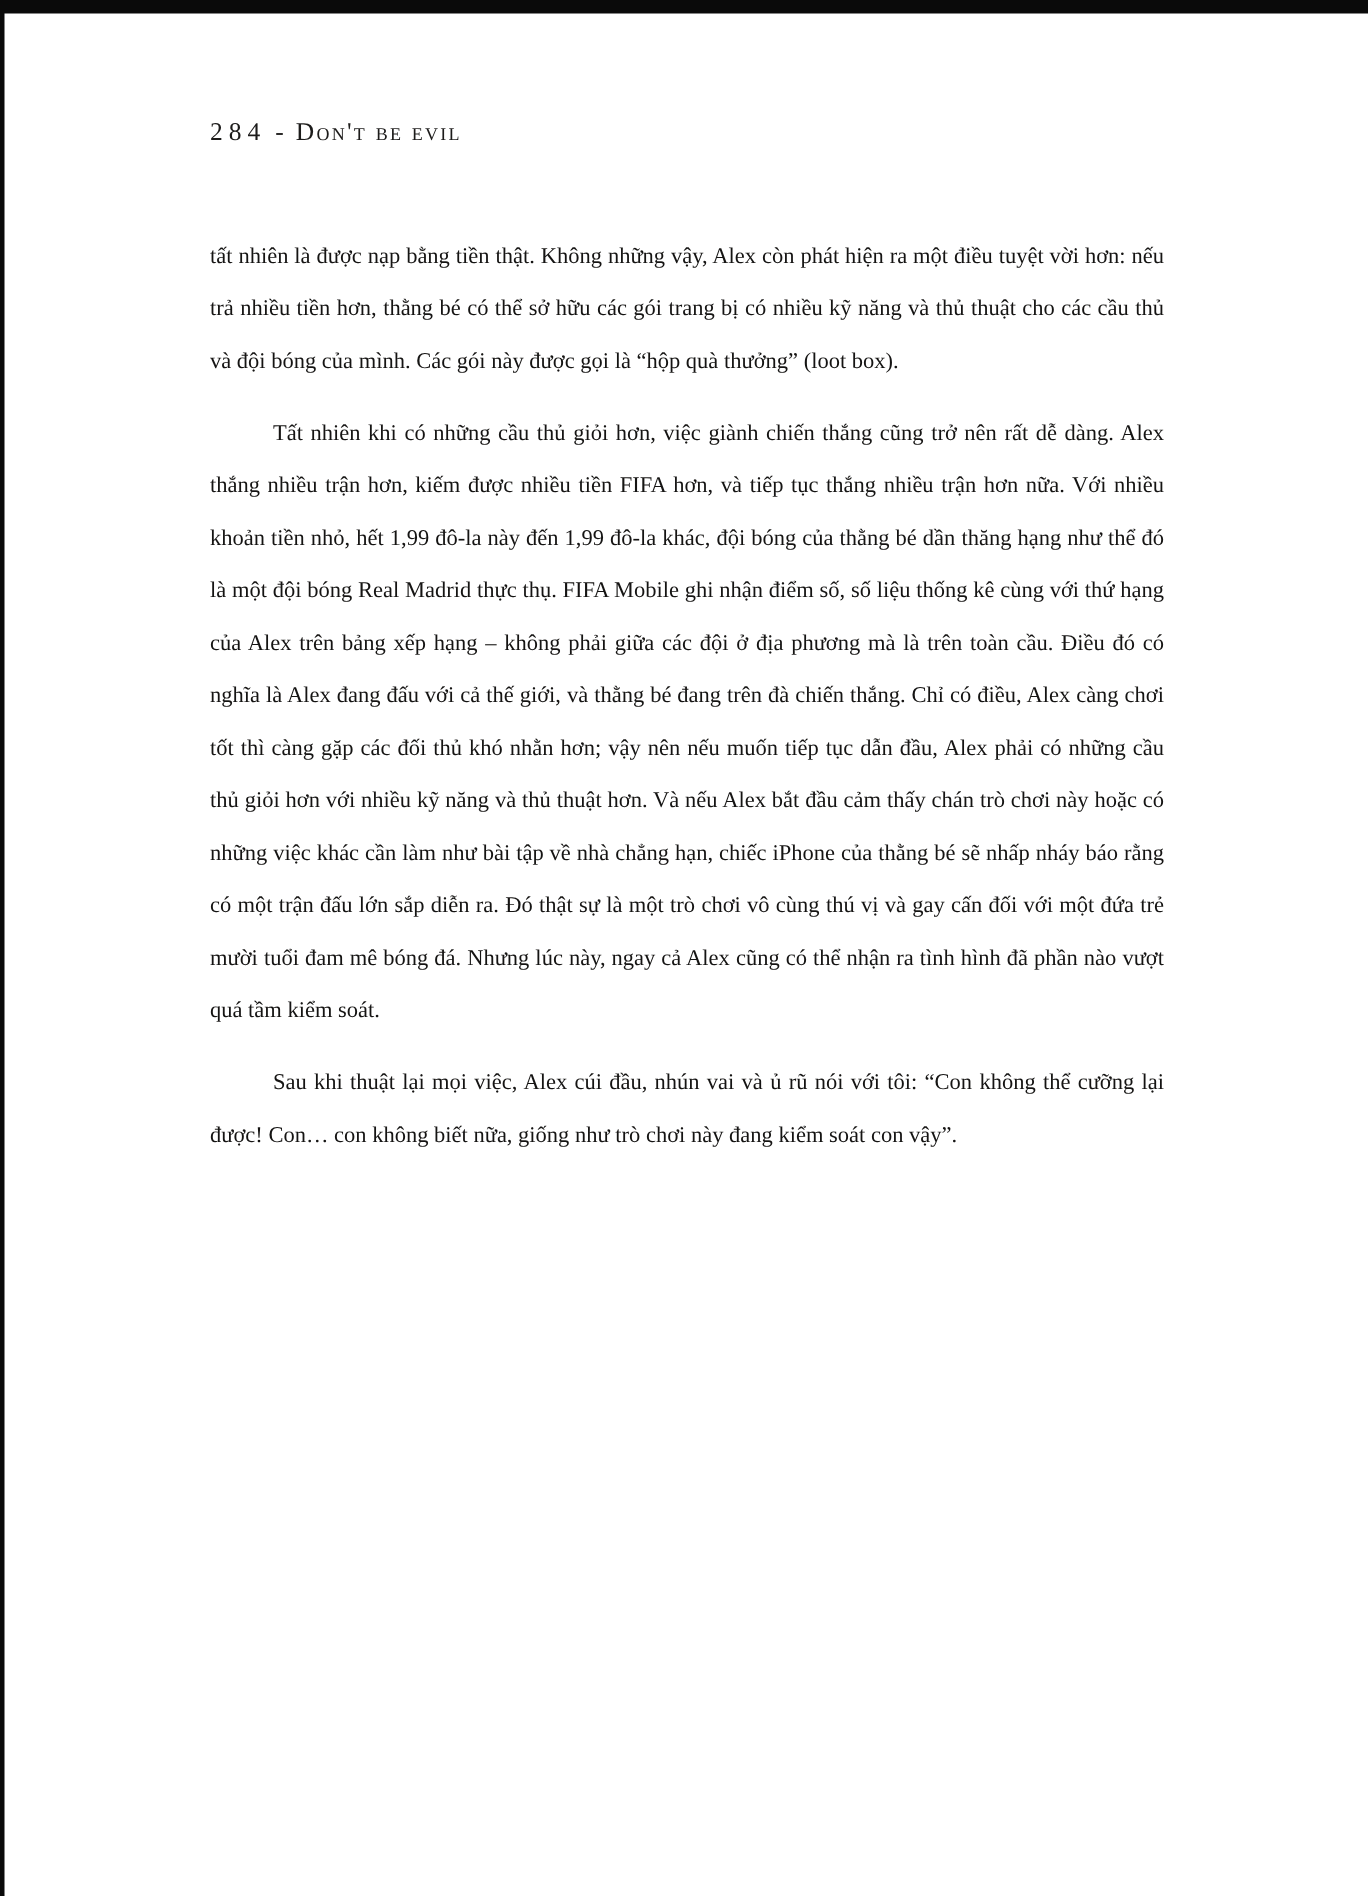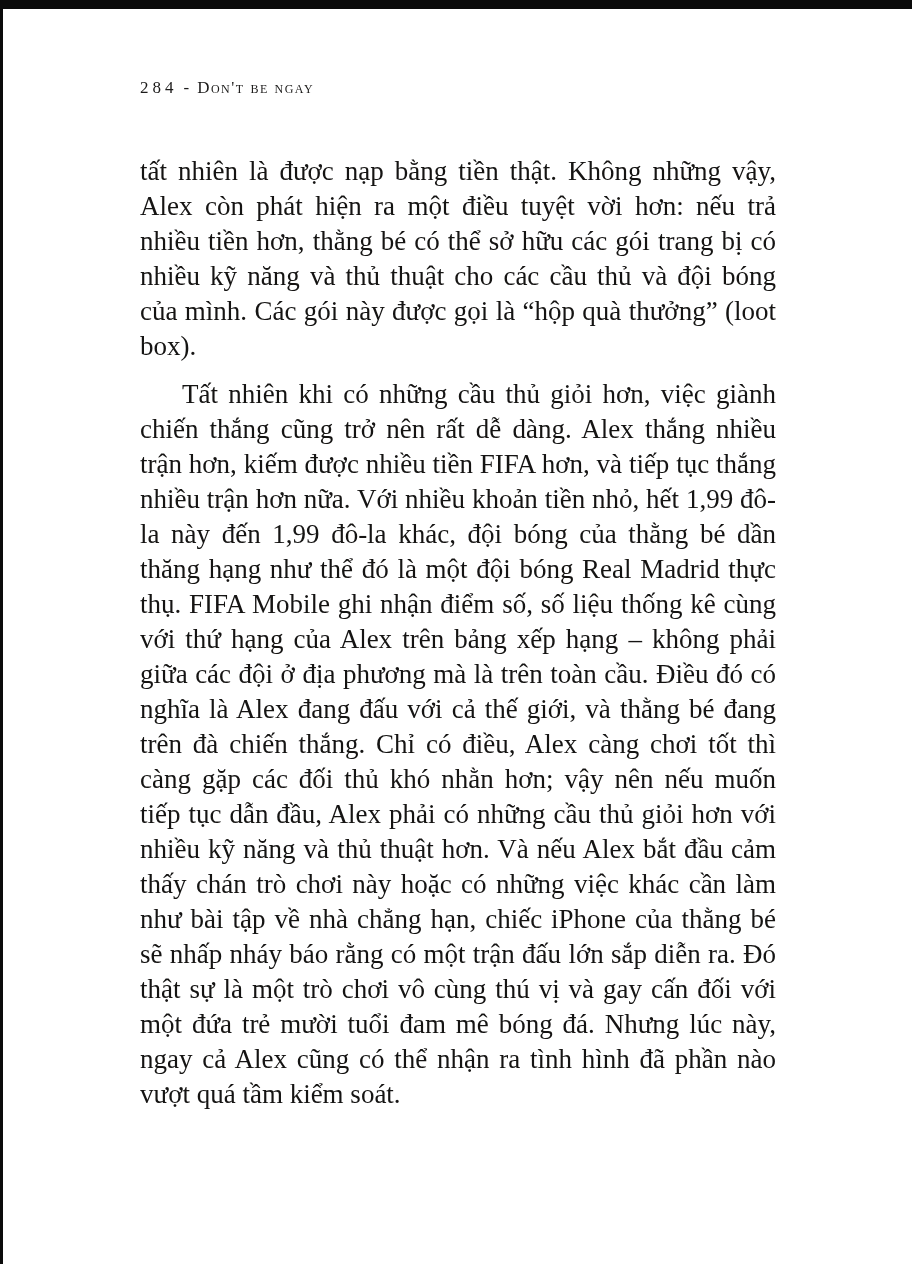--- a/index.html
+++ b/index.html
@@ -45,21 +45,21 @@
   }
   .header-sep {
     margin: 0 8px 0 4px;
   }
   .book-title {
     font-variant: small-caps;
     letter-spacing: 1.5px;
   }
   .body-text {
     margin-top: 56px;
-    font-size: 27px;
+    font-size: 15px;
     line-height: 35px;
     text-align: justify;
   }
   .para {
     margin: 0 0 13px 0;
     text-indent: 42px;
   }
   .para.no-indent {
     text-indent: 0;
   }
@@ -68,20 +68,21 @@
   }
 </style>
 </head>
 <body>
 
 <div class="scan-edge-top"></div>
 <div class="scan-edge-left"></div>
 
 <div class="page">
   <div class="running-header">
-    <span class="page-number">284</span><span class="header-sep">-</span><span class="book-title">Don't be ngay</span>
+    <span class="page-number">284</span><span class="header-sep">-</span><span class="book-title">Don't be evil</span>
   </div>
 
   <div class="body-text">
     <p class="para no-indent">tất nhiên là được nạp bằng tiền thật. Không những vậy, Alex còn phát hiện ra một điều tuyệt vời hơn: nếu trả nhiều tiền hơn, thằng bé có thể sở hữu các gói trang bị có nhiều kỹ năng và thủ thuật cho các cầu thủ và đội bóng của mình. Các gói này được gọi là “hộp quà thưởng” (loot box).</p>
     <p class="para">Tất nhiên khi có những cầu thủ giỏi hơn, việc giành chiến thắng cũng trở nên rất dễ dàng. Alex thắng nhiều trận hơn, kiếm được nhiều tiền FIFA hơn, và tiếp tục thắng nhiều trận hơn nữa. Với nhiều khoản tiền nhỏ, hết 1,99 đô-la này đến 1,99 đô-la khác, đội bóng của thằng bé dần thăng hạng như thể đó là một đội bóng Real Madrid thực thụ. FIFA Mobile ghi nhận điểm số, số liệu thống kê cùng với thứ hạng của Alex trên bảng xếp hạng – không phải giữa các đội ở địa phương mà là trên toàn cầu. Điều đó có nghĩa là Alex đang đấu với cả thế giới, và thằng bé đang trên đà chiến thắng. Chỉ có điều, Alex càng chơi tốt thì càng gặp các đối thủ khó nhằn hơn; vậy nên nếu muốn tiếp tục dẫn đầu, Alex phải có những cầu thủ giỏi hơn với nhiều kỹ năng và thủ thuật hơn. Và nếu Alex bắt đầu cảm thấy chán trò chơi này hoặc có những việc khác cần làm như bài tập về nhà chẳng hạn, chiếc iPhone của thằng bé sẽ nhấp nháy báo rằng có một trận đấu lớn sắp diễn ra. Đó thật sự là một trò chơi vô cùng thú vị và gay cấn đối với một đứa trẻ mười tuổi đam mê bóng đá. Nhưng lúc này, ngay cả Alex cũng có thể nhận ra tình hình đã phần nào vượt quá tầm kiểm soát.</p>
+    <p class="para">Sau khi thuật lại mọi việc, Alex cúi đầu, nhún vai và ủ rũ nói với tôi: “Con không thể cưỡng lại được! Con… con không biết nữa, giống như trò chơi này đang kiểm soát con vậy”.</p>
   </div>
 </div>
 
 </body></html>

